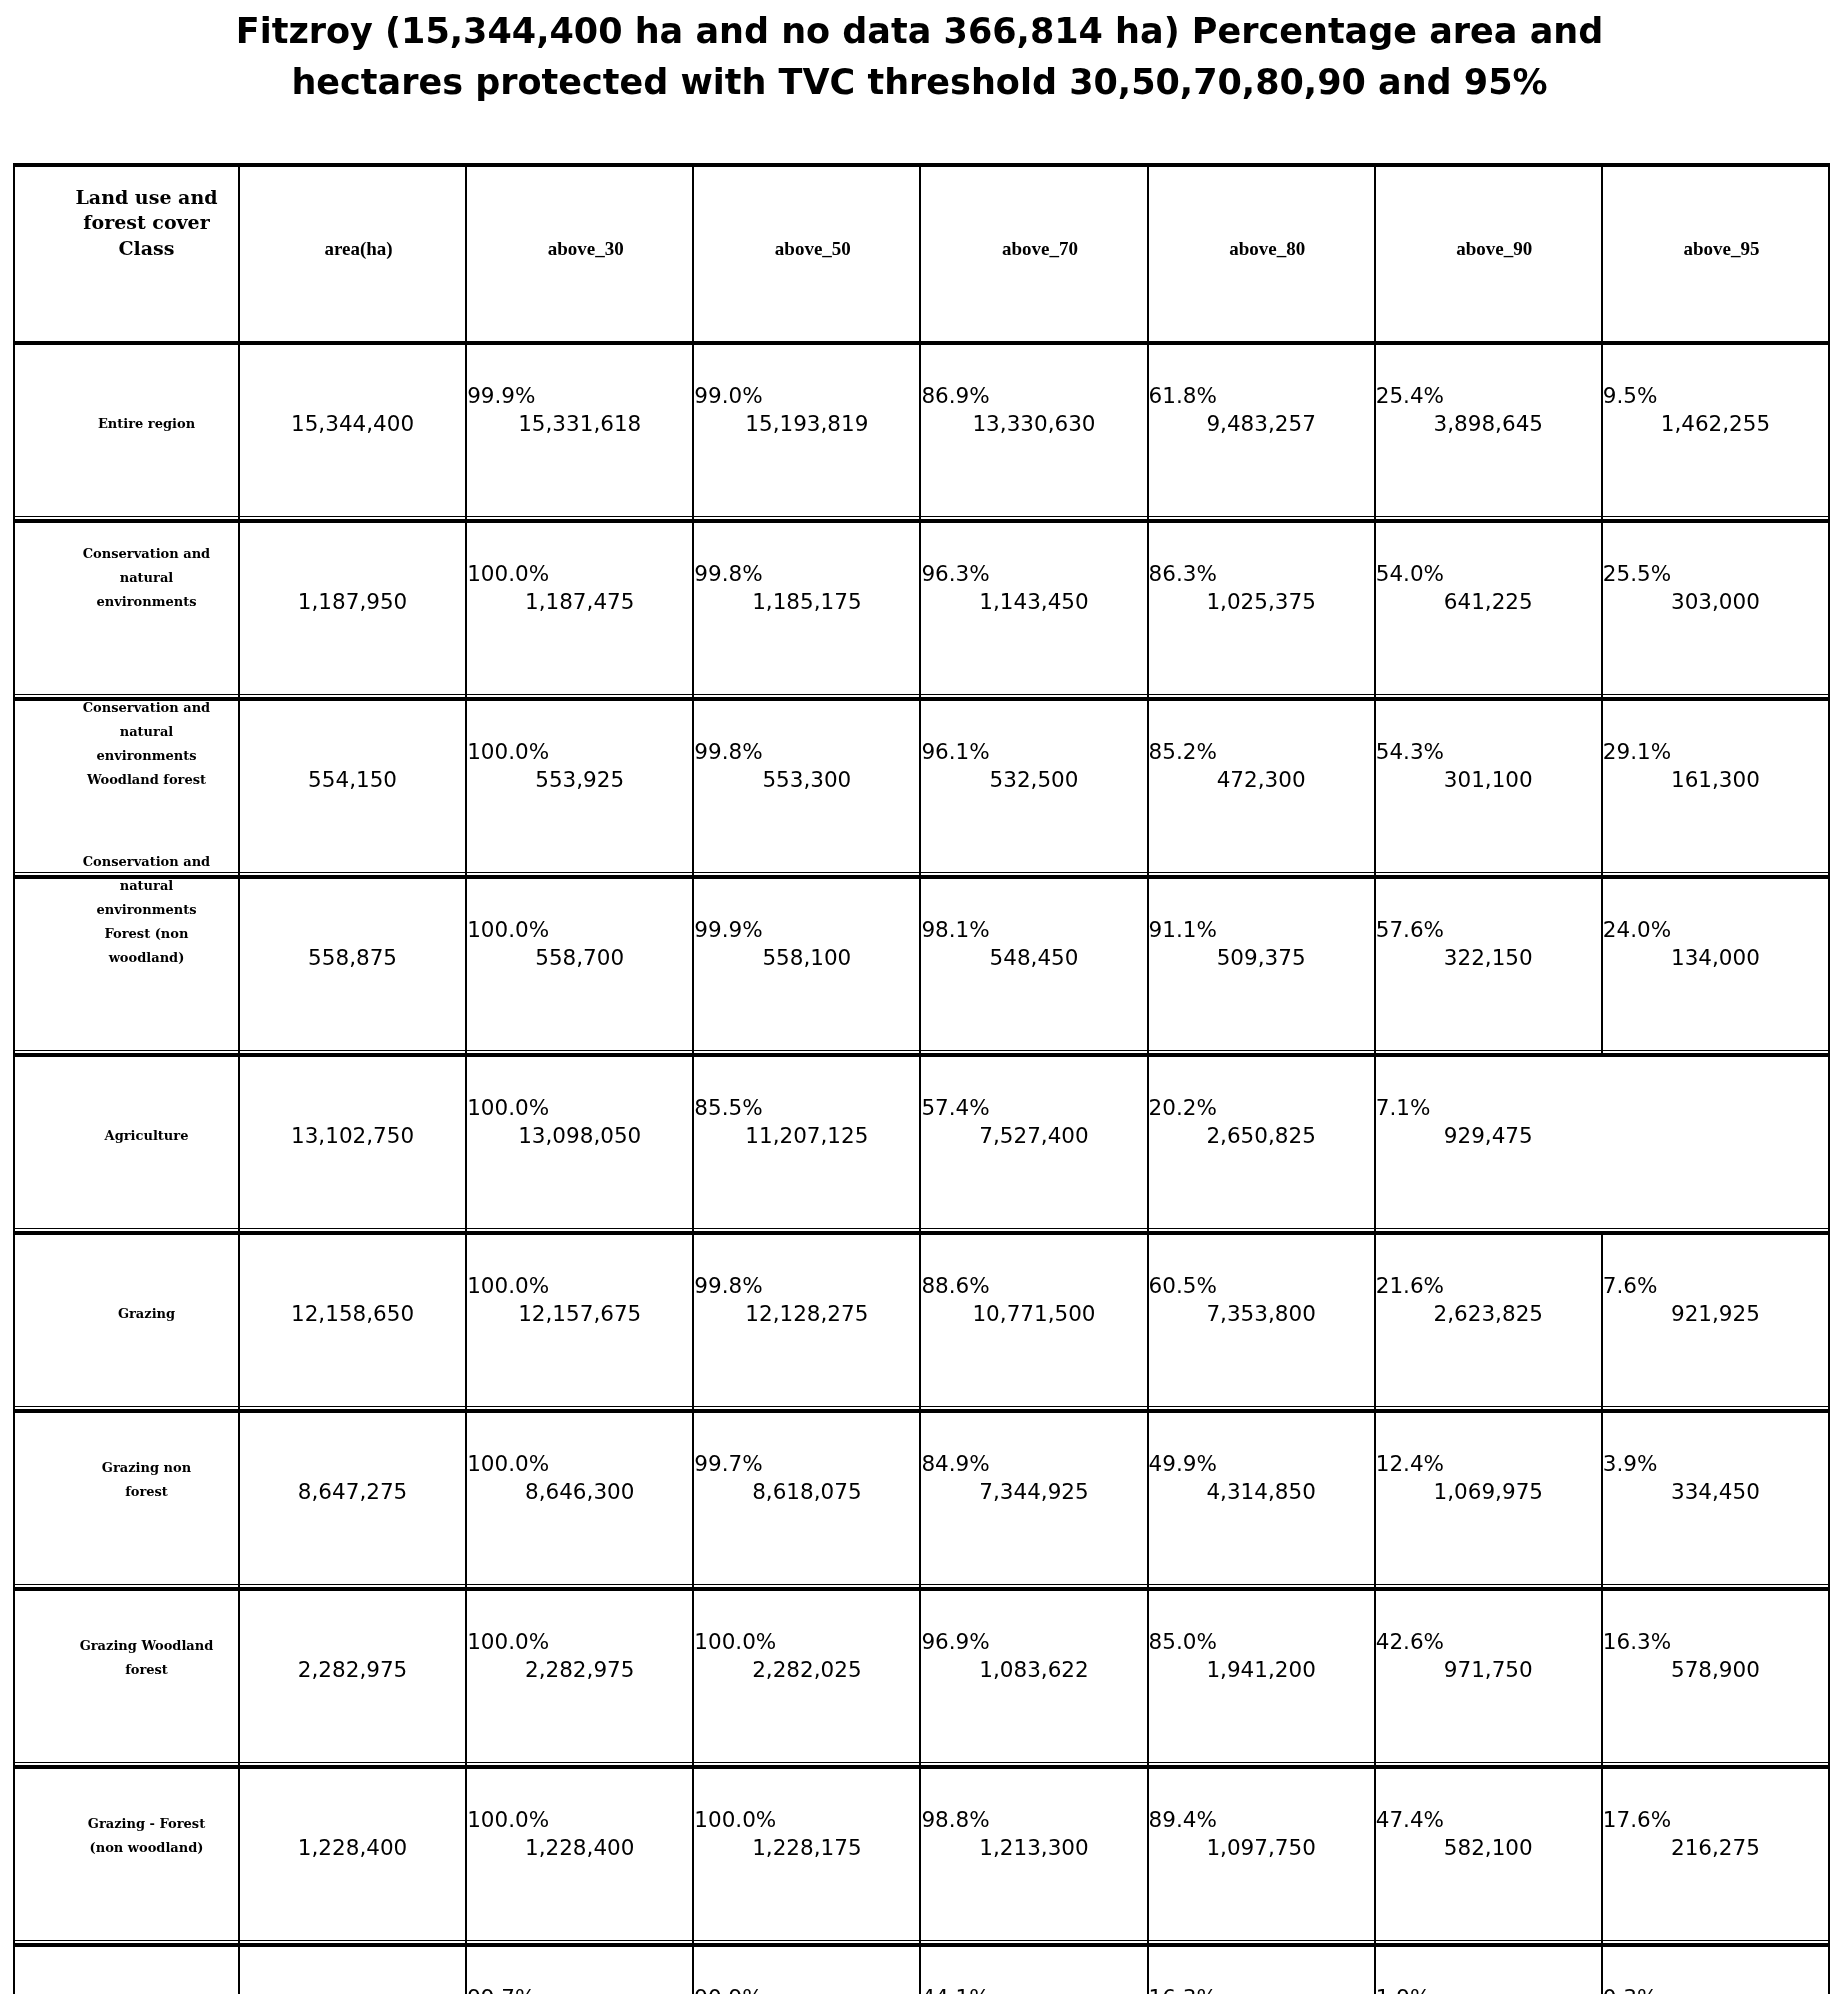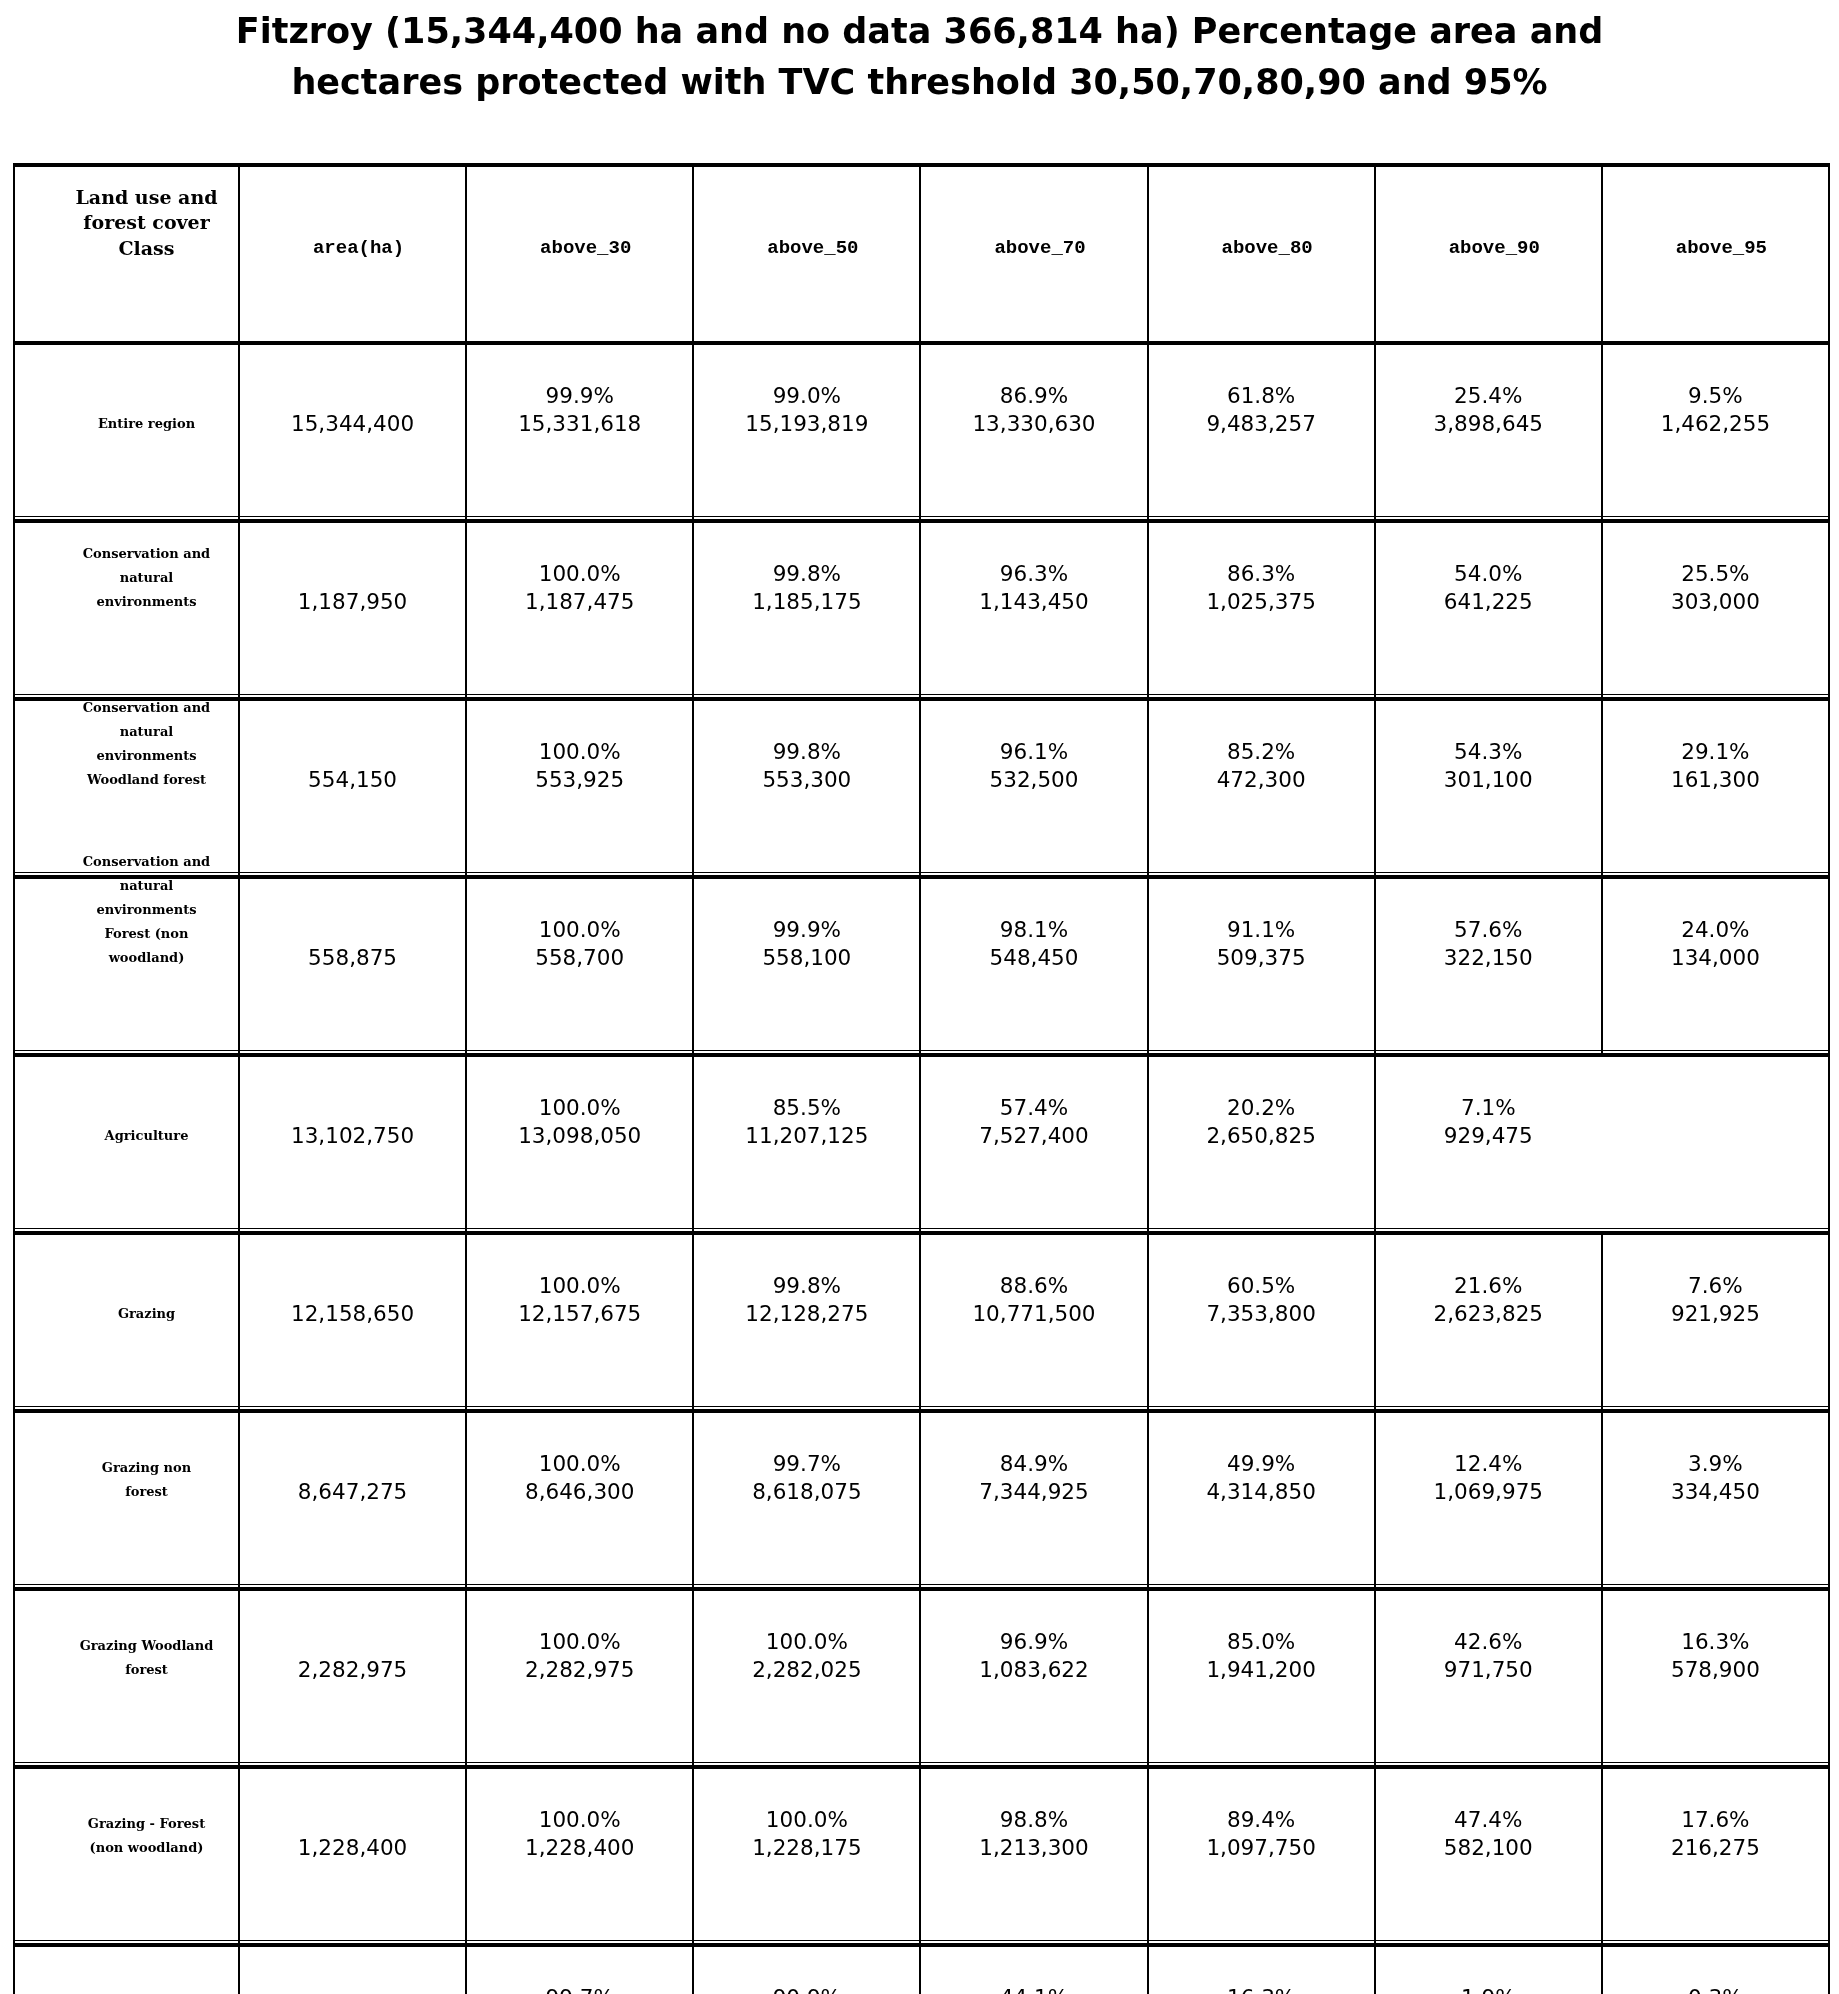--- a/index.html
+++ b/index.html
@@ -15,24 +15,24 @@
        border-left:2px solid #000;border-right:2px solid #000;border-bottom:4px solid #000;}
   .tbl::after{content:"";position:absolute;left:-2px;right:-2px;bottom:-6.8px;height:1.2px;background:#000;}
   .trow{display:grid;grid-template-columns:223px repeat(7,1fr);height:178px;
         box-sizing:border-box;border-top:4px solid #000;position:relative;}
   .trow + .trow::before{content:"";position:absolute;top:-7.2px;left:-2px;right:-2px;height:1.2px;background:#000;}
   .c{position:relative;border-left:2px solid #000;}
   .trow .c:first-child{border-left:none;margin-left:40px;}
   .hclass{position:absolute;left:2.4px;right:2.4px;bottom:80px;text-align:center;
           font-family:"DejaVu Serif",serif;font-weight:bold;font-size:19px;line-height:25.5px;white-space:pre-line;}
   .hcol{position:absolute;left:12px;right:0;bottom:80px;text-align:center;
-        font-family:Liberation Mono, monospace;font-weight:bold;font-size:19px;line-height:25.5px;}
+        font-family:Liberation Serif, serif;font-weight:bold;font-size:19px;line-height:25.5px;}
   .rlabel{position:absolute;left:2.4px;right:2.4px;bottom:83px;text-align:center;
           font-family:"DejaVu Serif",serif;font-weight:bold;font-size:13px;line-height:24px;white-space:pre-line;}
-  .pct{position:absolute;left:0;right:0;top:38px;text-align:center;font-size:21.5px;line-height:25px;}
+  .pct{position:absolute;left:0;right:0;top:38px;font-size:21.5px;line-height:25px;}
   .ha,.area{position:absolute;left:0;right:0;top:66px;text-align:center;font-size:21.5px;line-height:25px;}
 </style>
 </head>
 <body>
 
 <div class="page">
 
   <div class="title">Fitzroy (15,344,400 ha and no data 366,814 ha) Percentage area and
 hectares protected with TVC threshold 30,50,70,80,90 and 95%</div>
 

